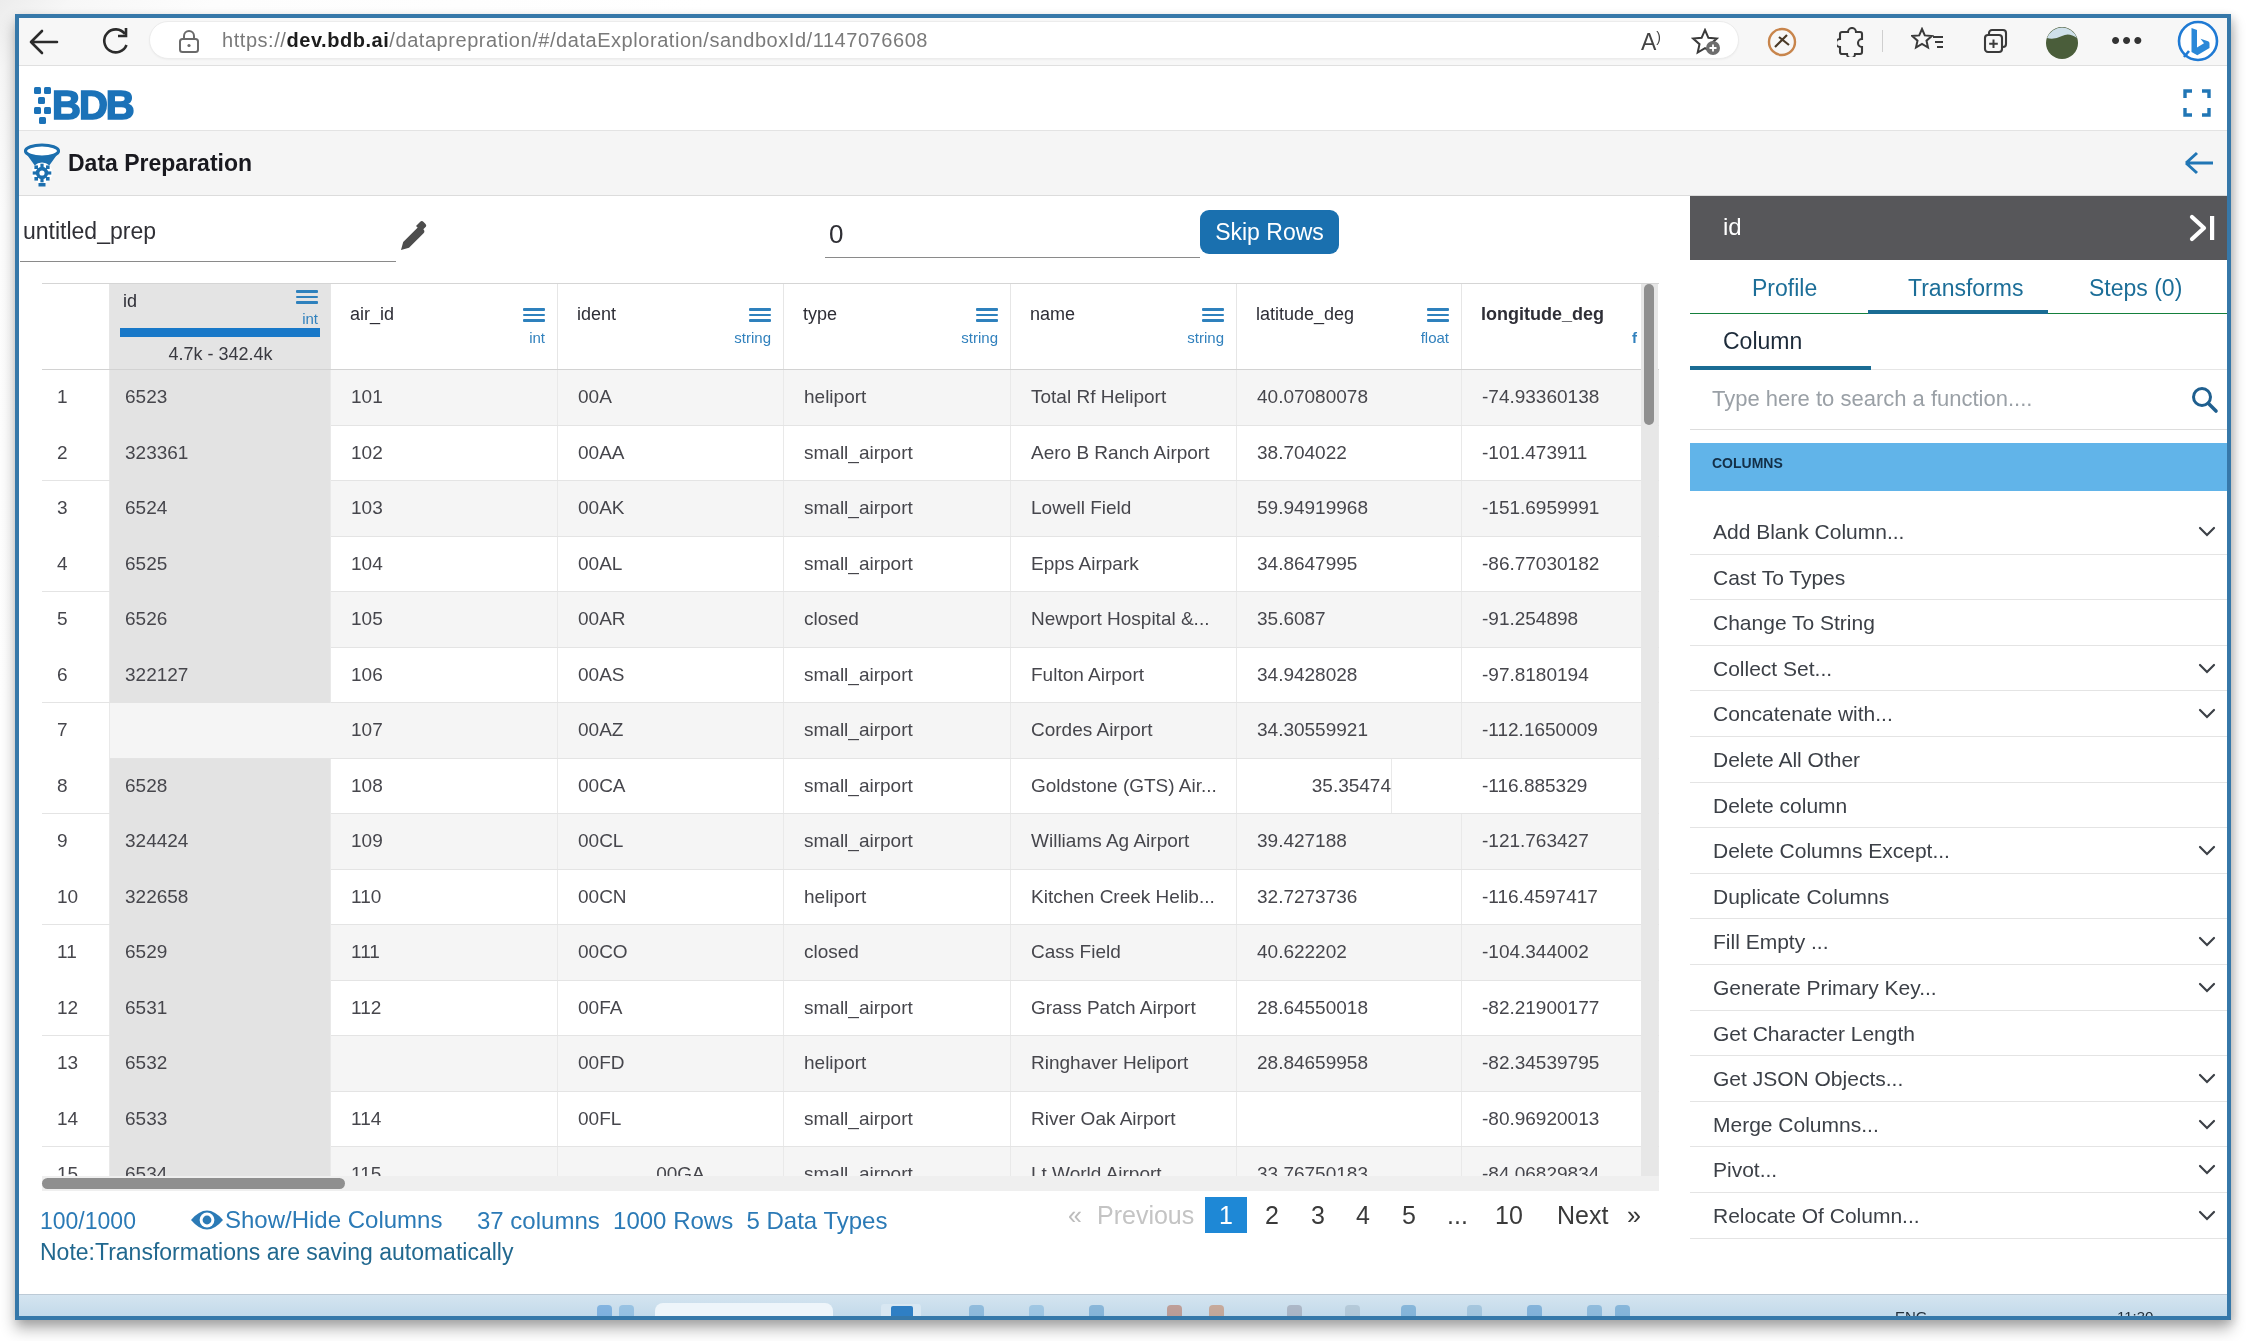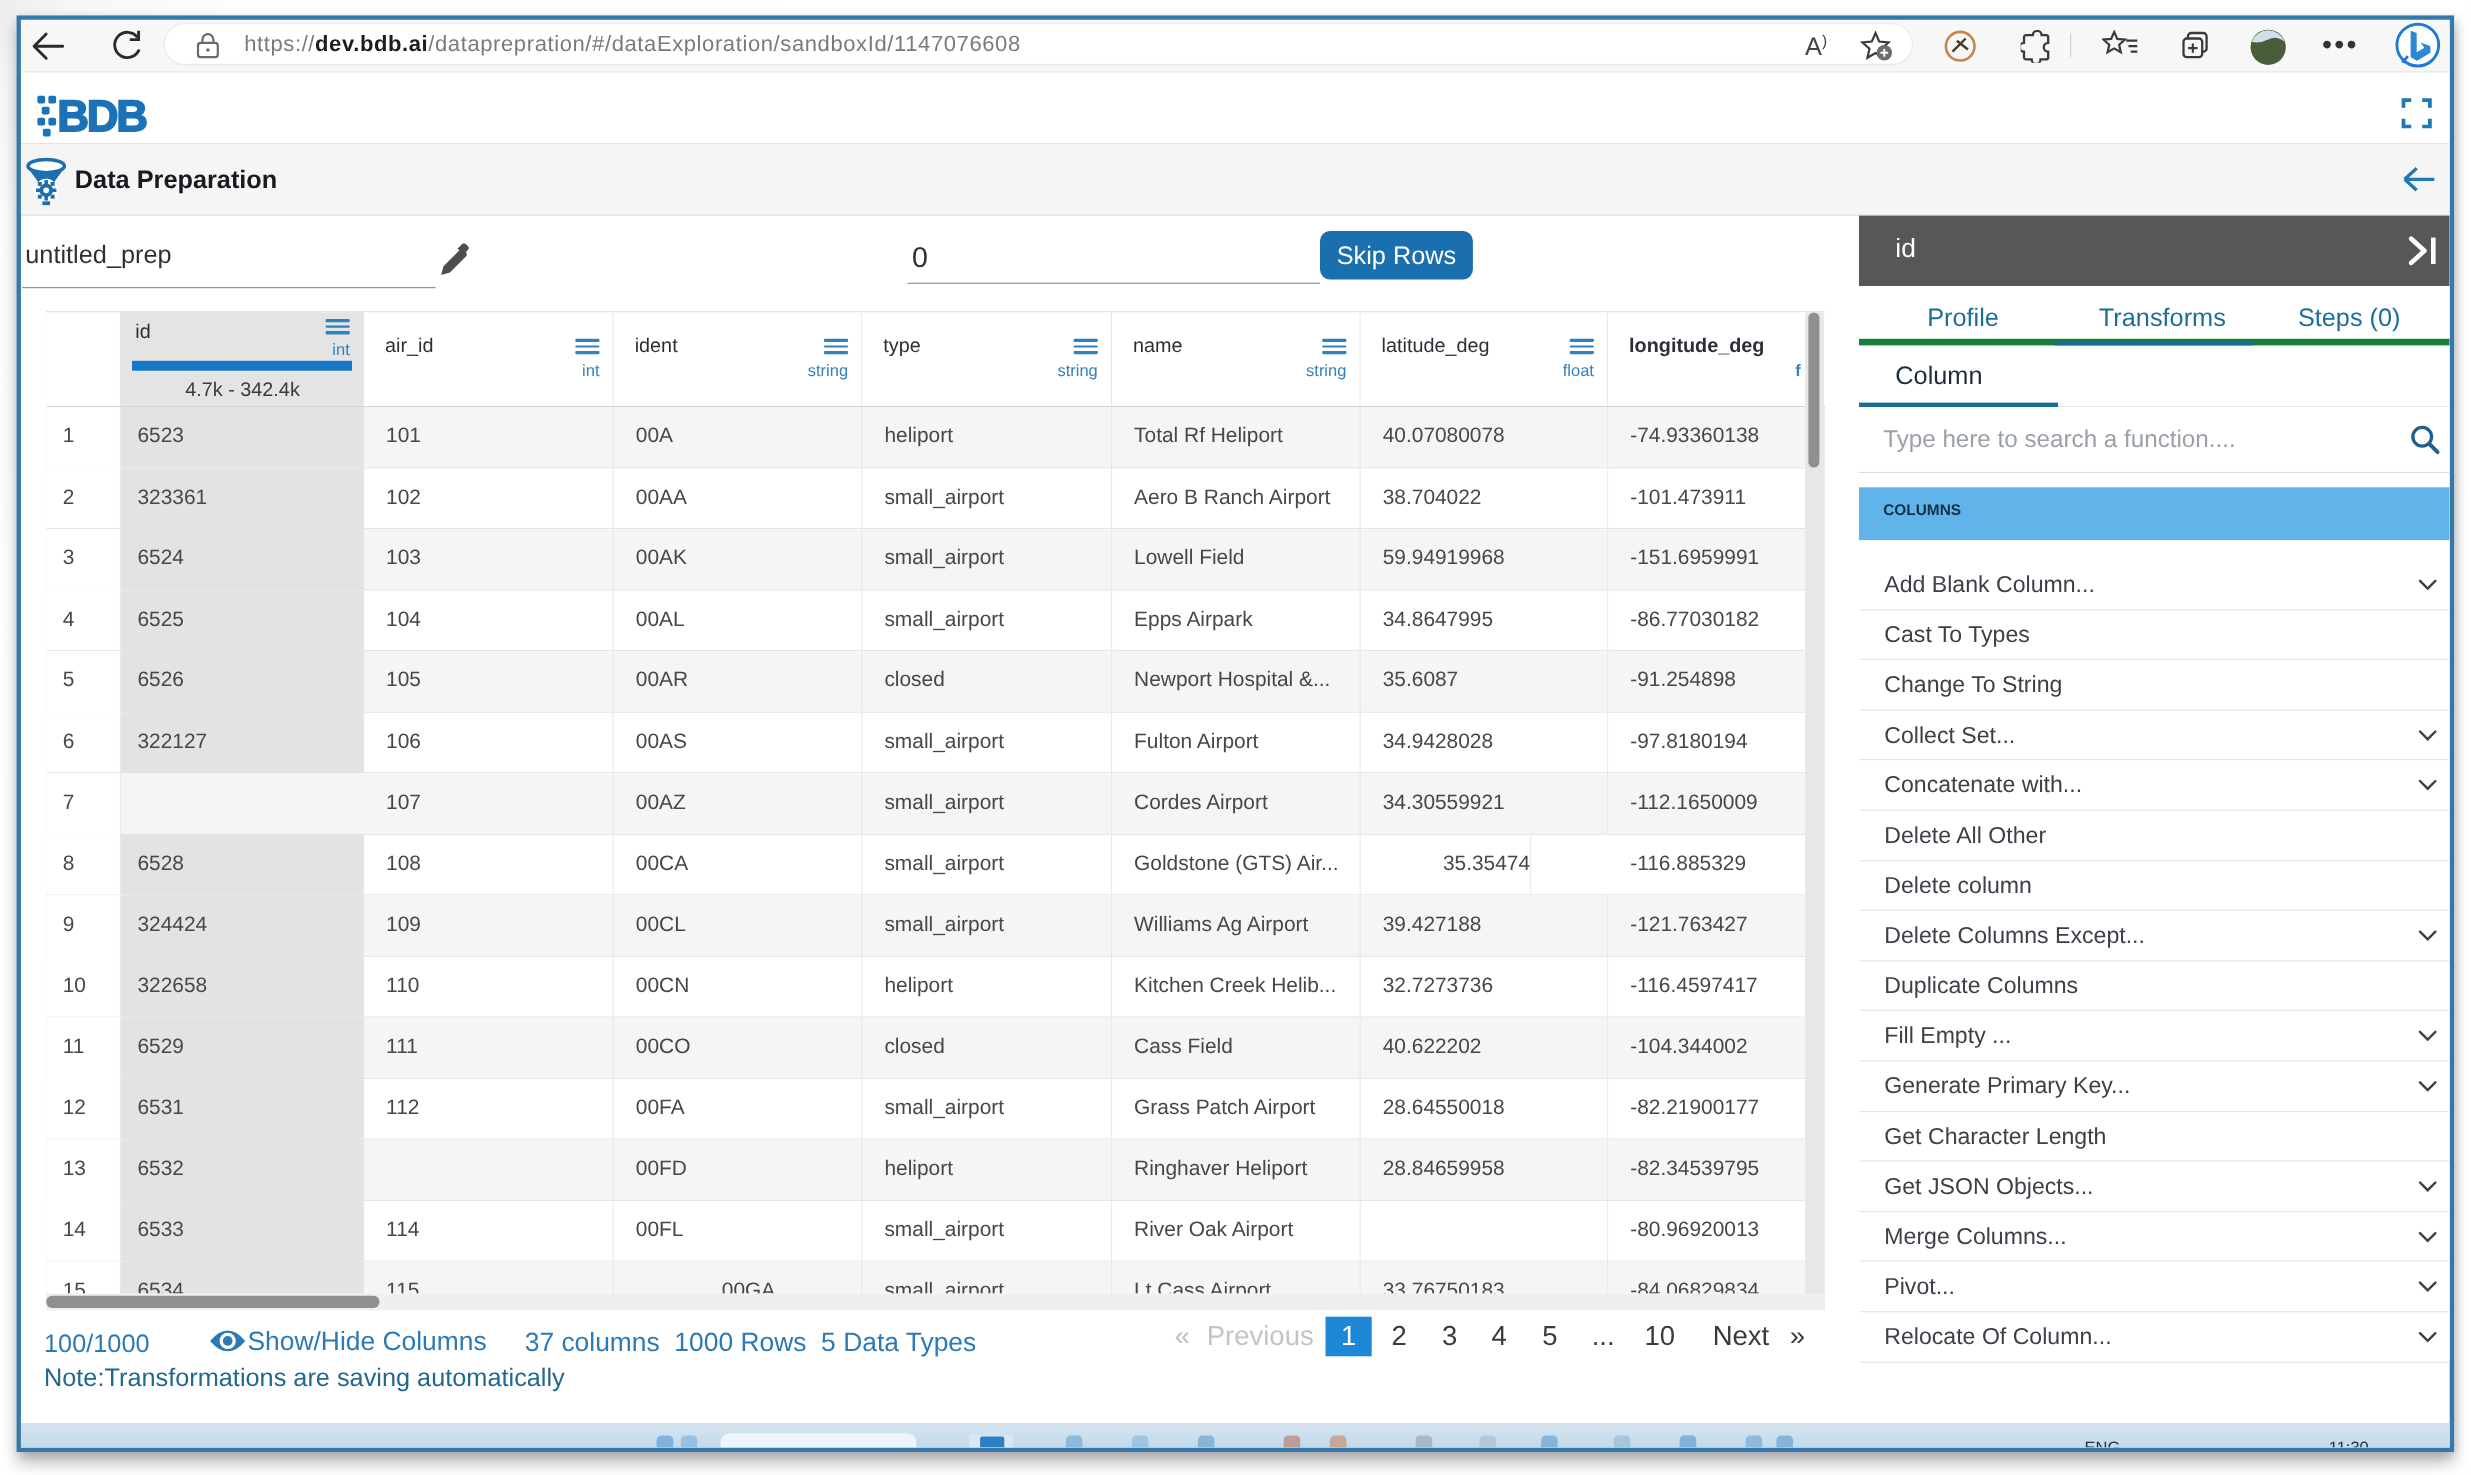--- a/index.html
+++ b/index.html
@@ -48,21 +48,21 @@
 #hscroll { position:absolute; left:23px; top:1158px; width:1617px; height:15px; background:#efefef; }
 #hthumb { position:absolute; left:0px; top:2px; width:303px; height:11px; background:#8f8f8f; border-radius:6px; }
 #f100 { position:absolute; left:21px; top:1190px; font-size:23px; color:#2b7ab6; }
 #fshow { position:absolute; left:171px; top:1188px; font-size:24px; color:#2b7ab6; }
 #fstats { position:absolute; left:458px; top:1189px; font-size:24px; color:#2b7ab6; }
 #fnote { position:absolute; left:21px; top:1221px; font-size:23px; color:#21688f; }
 #pager { position:absolute; left:1040px; top:1183px; width:650px; height:40px; font-size:25px; color:#3a3a3a; }
 #panel { position:absolute; left:1671px; top:178px; width:537px; height:1042px; background:#ffffff; }
 #idbar { position:absolute; left:0; top:0; width:537px; height:64px; background:#57575a; color:#fff; }
 #idbar .t { position:absolute; left:33px; top:17px; font-size:24px; }
-#tabs { position:absolute; left:0; top:64px; width:537px; height:54px; border-bottom:6px solid #15803d; }
+#tabs { position:absolute; left:0; top:64px; width:537px; height:54px; border-bottom:1px solid #15803d; }
 .tab { position:absolute; top:15px; font-size:23px; color:#1c6e98; }
 #tabuline { position:absolute; left:178px; top:50px; width:180px; height:4px; background:#1a6c94; }
 #subtab { position:absolute; left:0; top:118px; width:537px; height:56px; border-bottom:1px solid #e6e6e6; }
 #subtab .t { position:absolute; left:33px; top:14px; font-size:23px; color:#1d2b3a; }
 #subuline { position:absolute; left:0px; top:52px; width:181px; height:4px; background:#1a6c94; }
 #search { position:absolute; left:0; top:174px; width:537px; height:60px; border-bottom:1px solid #dddddd; }
 #search .ph { position:absolute; left:22px; top:16px; font-size:22px; color:#9aa0a6; }
 #colband { position:absolute; left:0; top:247px; width:537px; height:48px; background:#61b4e9; }
 #colband .t { position:absolute; left:22px; top:12px; font-size:14px; font-weight:700; color:#132f47; }
 .pitem { position:absolute; left:0; width:537px; border-bottom:1px solid #e4e4e4; font-size:21px;
@@ -320,21 +320,21 @@
             <div class="cell" style="left:969px;width:226px;">River Oak Airport</div>
             <div class="cell" style="left:1195px;width:225px;"></div>
             <div class="cell" style="left:1420px;width:197px;">-80.96920013</div>
           </div>
 <div class="trow" style="top:864.0px;background:#f5f5f5;">
             <div class="cell num" style="left:0px;width:68px;height:55.5px;">15</div>
             <div class="cell idc" style="left:68px;width:221px;">6534</div>
             <div class="cell" style="left:289px;width:227px;">115</div>
             <div class="cell" style="left:516px;width:226px;text-align:center;">00GA</div>
             <div class="cell" style="left:742px;width:227px;">small_airport</div>
-            <div class="cell" style="left:969px;width:226px;">Lt Cass Airport</div>
+            <div class="cell" style="left:969px;width:226px;">Lt World Airport</div>
             <div class="cell" style="left:1195px;width:225px;">33.76750183</div>
             <div class="cell" style="left:1420px;width:197px;">-84.06829834</div>
           </div>
 <div id="thead">
   <div class="hcell" style="left:0px;width:68px;"></div>
   <div class="hcell" style="left:68px;width:221px;background:#e4e4e4;">
      <div class="hname" style="top:7px;left:13px;">id</div>
      <div class="hburger" style="top:6px;">
                 <div></div>
                 <div></div>

